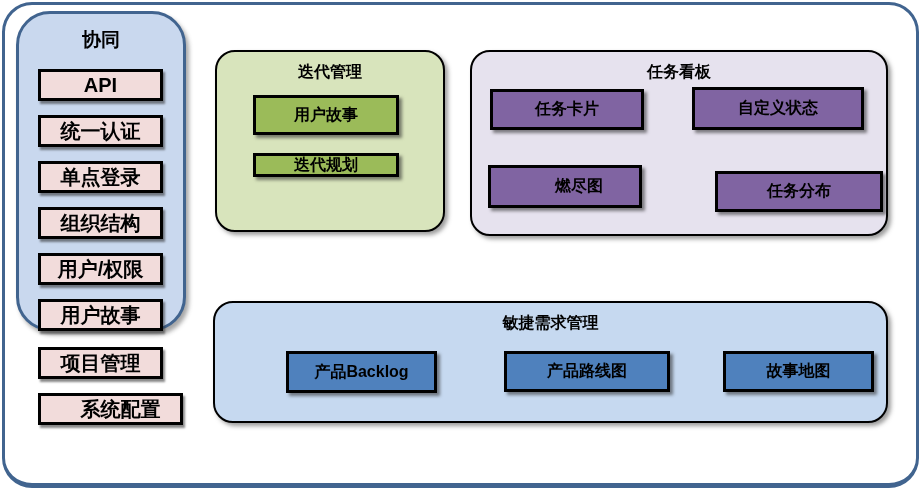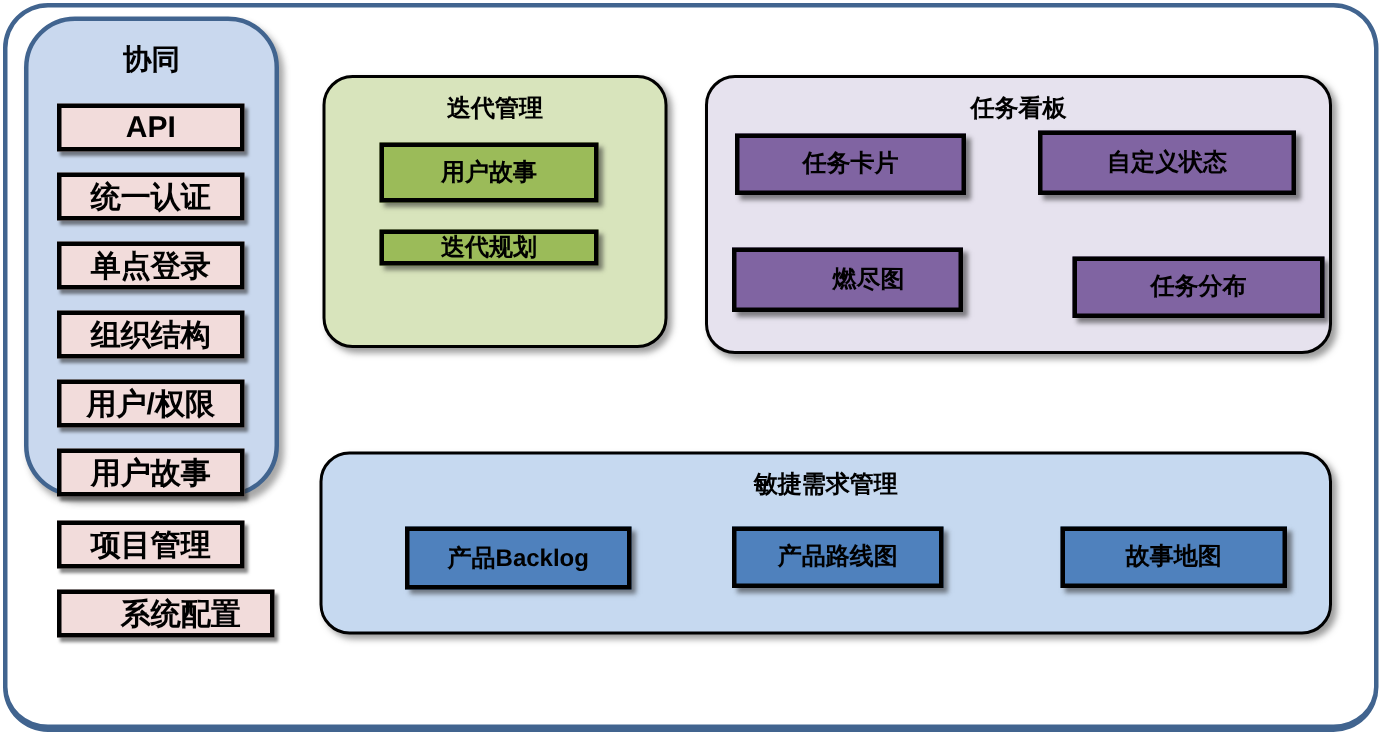--- a/index.html
+++ b/index.html
@@ -74,21 +74,21 @@
     display: flex; align-items: center; justify-content: center;
     font-family: "Liberation Sans", "DejaVu Serif", serif;
     font-size: 16px; font-weight: bold; color: #000;
     box-sizing: border-box;
   }
   .panel-iteration { left: 215px; top: 50px; width: 230px; height: 182px; background: var(--iteration-bg); }
   .panel-iteration .feature-box { background: var(--iteration-item-bg); }
   .panel-kanban { left: 470px; top: 50px; width: 418px; height: 186px; background: var(--kanban-bg); }
   .panel-kanban .feature-box { background: var(--kanban-item-bg); }
   .panel-requirements { left: 213px; top: 301px; width: 675px; height: 122px; background: var(--requirements-bg); }
-  .panel-requirements .feature-box { background: var(--requirements-item-bg); }
+  .panel-requirements .feature-box { background: var(--requirements-item-bg); margin-left: 16px; }
 </style>
 </head>
 <body>
 
 <div class="stage">
 
   <div class="frame"></div>
 
   <div class="sidebar">
     <div class="sidebar-title">协同</div>
@@ -112,17 +112,17 @@
     <div class="panel-title">任务看板</div>
     <div class="feature-box" style="left:18px;  top:37px;  width:154px; height:41px;">任务卡片</div>
     <div class="feature-box" style="left:220px; top:35px;  width:172px; height:43px;">自定义状态</div>
     <div class="feature-box" style="left:16px;  top:113px; width:154px; height:43px;padding-left:28px;">燃尽图</div>
     <div class="feature-box" style="left:223px; top:119px; width:168px; height:41px;margin-left:20px;">任务分布</div>
   </div>
 
   <div class="panel panel-requirements">
     <div class="panel-title">敏捷需求管理</div>
     <div class="feature-box" style="left:55px;  top:48px; width:151px; height:42px;">产品Backlog</div>
-    <div class="feature-box" style="left:273px; top:48px; width:141px; height:41px;">产品路线图</div>
+    <div class="feature-box" style="left:273px; top:48px; width:166px; height:41px;">产品路线图</div>
     <div class="feature-box" style="left:492px; top:48px; width:151px; height:41px;">故事地图</div>
   </div>
 
 </div>
 
 </body></html>

